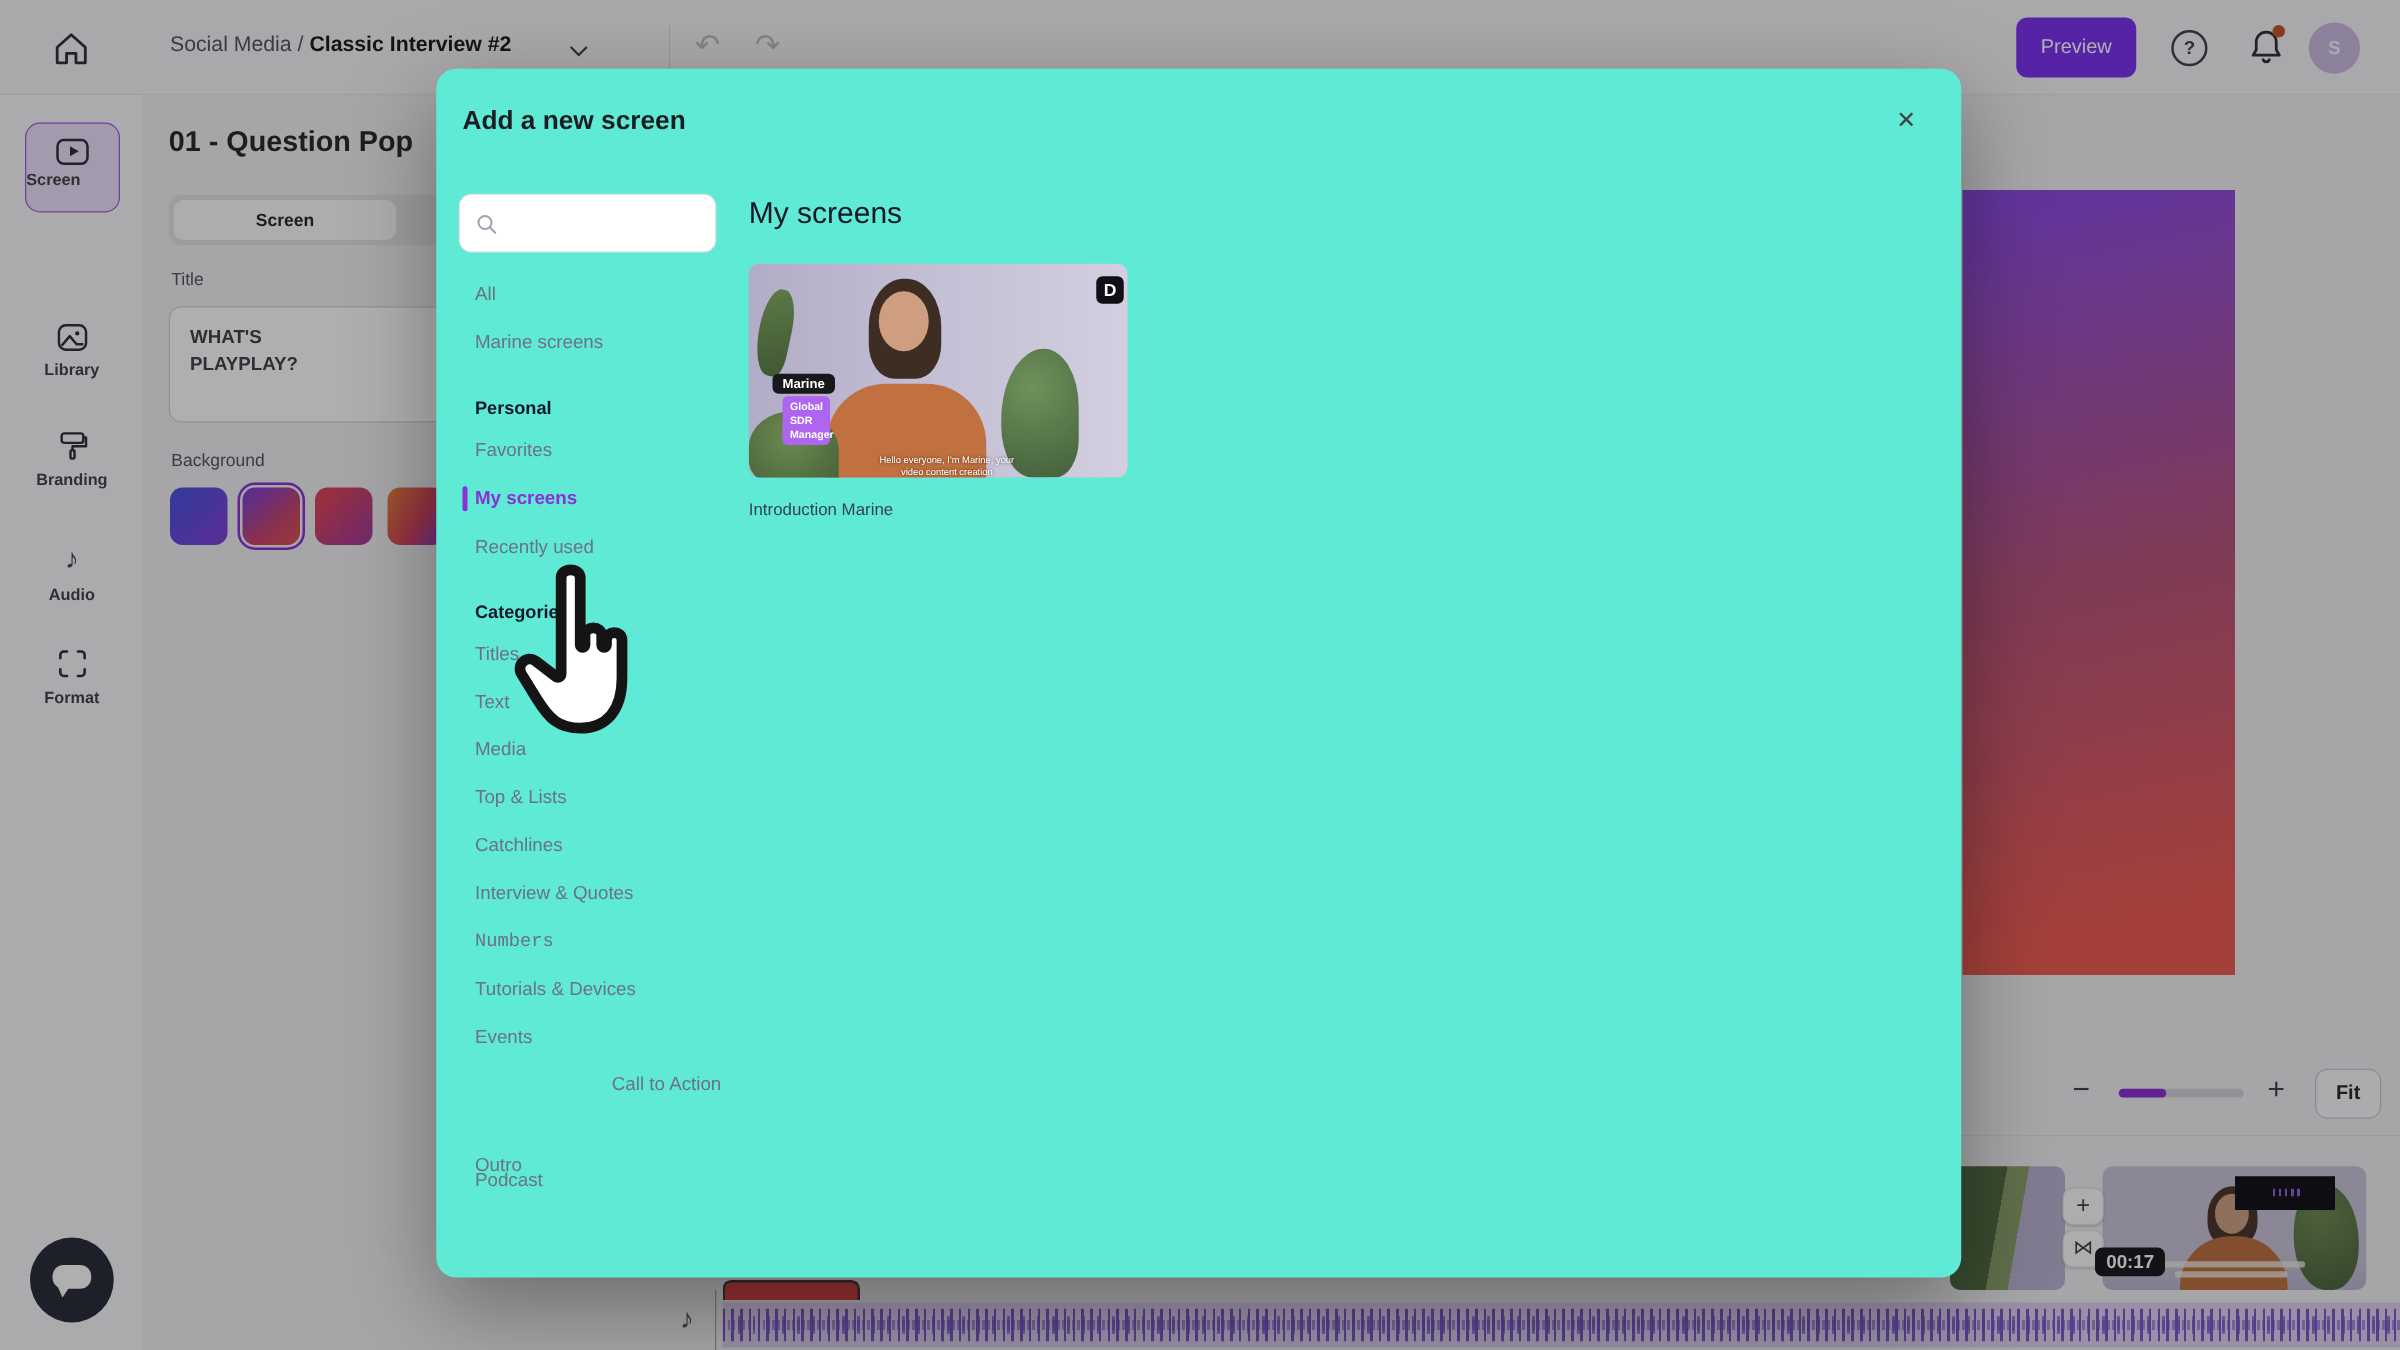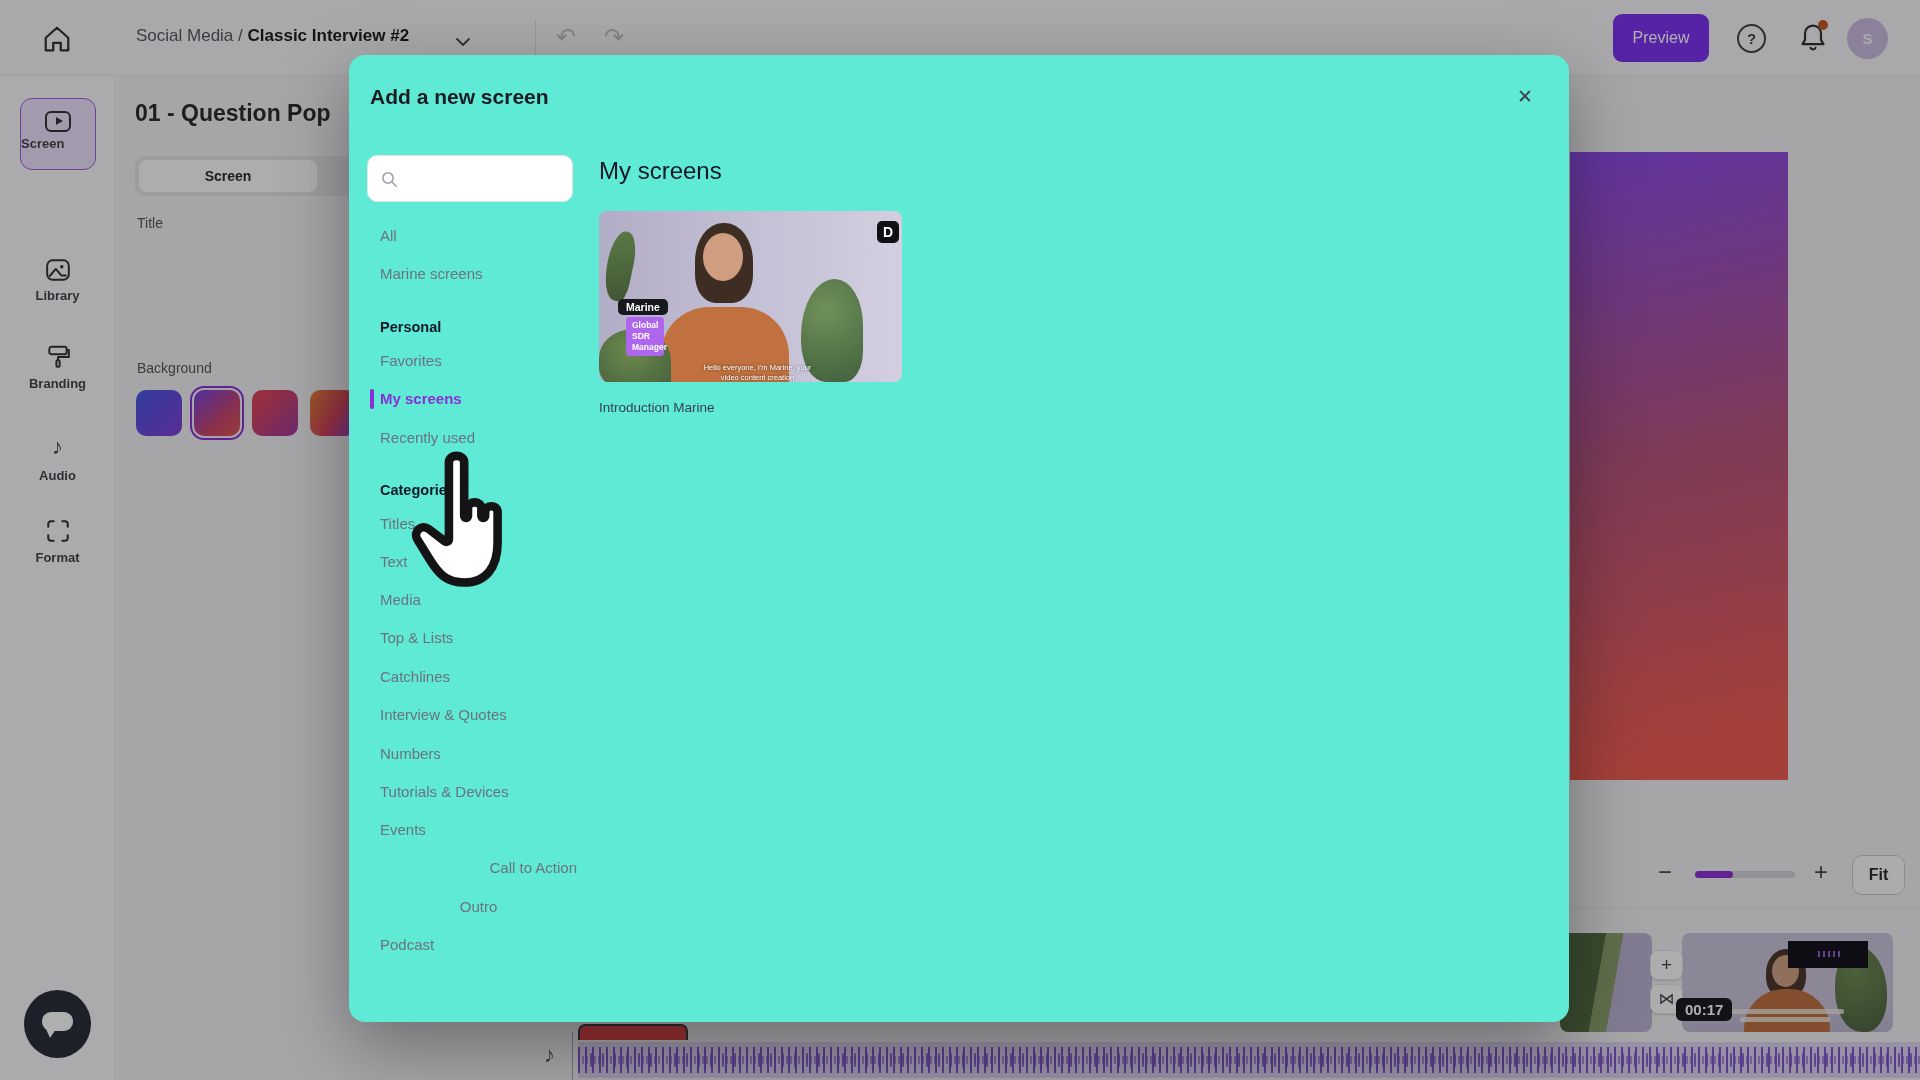--- a/index.html
+++ b/index.html
@@ -180,20 +180,23 @@
         </svg>
       <div class="sb-label">Format</div>
     </div>
   </div>
 
   <div class="panel-title">01 - Question Pop</div>
   <div class="tabbar">
     <div class="tab-active">Screen</div>
   </div>
   <div class="field-label" style="left:137px;top:215px;">Title</div>
+  <div class="title-box">
+      <span>WHAT'S PLAYPLAY?</span>
+    </div>
   <div class="field-label" style="left:137px;top:360px;">Background</div>
   <div class="swatch sw0"></div>
   <div class="swatch sw1 sel"></div>
   <div class="swatch sw2"></div>
   <div class="swatch sw3"></div>
 
   <div class="canvas"></div>
 
   <div class="zoomrow-minus">−</div>
   <div class="slider">
@@ -248,25 +251,25 @@
     <div class="nav-row" style="top:291px;">Favorites</div>
     <div class="nav-row nav-sel" style="top:329px;">My screens</div>
     <div class="nav-row" style="top:368px;">Recently used</div>
     <div class="nav-row nav-head" style="top:420px;">Categories</div>
     <div class="nav-row" style="top:454px;">Titles</div>
     <div class="nav-row" style="top:492px;">Text</div>
     <div class="nav-row" style="top:530px;">Media</div>
     <div class="nav-row" style="top:568px;">Top &amp; Lists</div>
     <div class="nav-row" style="top:607px;">Catchlines</div>
     <div class="nav-row" style="top:645px;">Interview &amp; Quotes</div>
-    <div class="nav-row" style="top:684px;">Numbers</div>
+    <div class="nav-row" style="top:684px;font-family:Liberation Mono, monospace;">Numbers</div>
     <div class="nav-row" style="top:722px;">Tutorials &amp; Devices</div>
     <div class="nav-row" style="top:760px;">Events</div>
     <div class="nav-row" style="top:798px;text-align:right;">Call to Action</div>
-    <div class="nav-row" style="top:837px;text-align:center;">Outro</div>
+    <div class="nav-row" style="top:863px;">Outro</div>
     <div class="nav-row" style="top:875px;">Podcast</div>
 
     <div class="content-head">My screens</div>
 
     <div class="screen-thumb">
       <div class="th-leaf"></div>
       <div class="th-hair"></div>
       <div class="th-face"></div>
       <div class="th-shirt"></div>
       <div class="th-plantL"></div>

